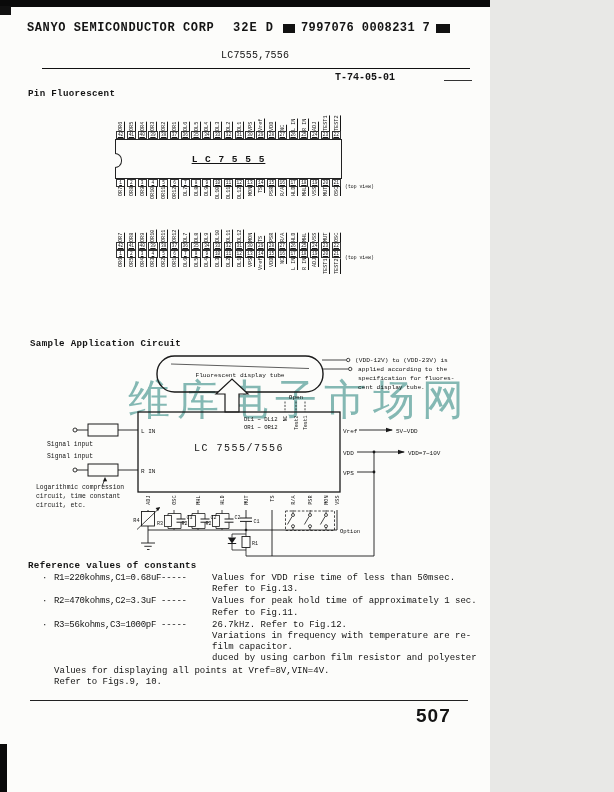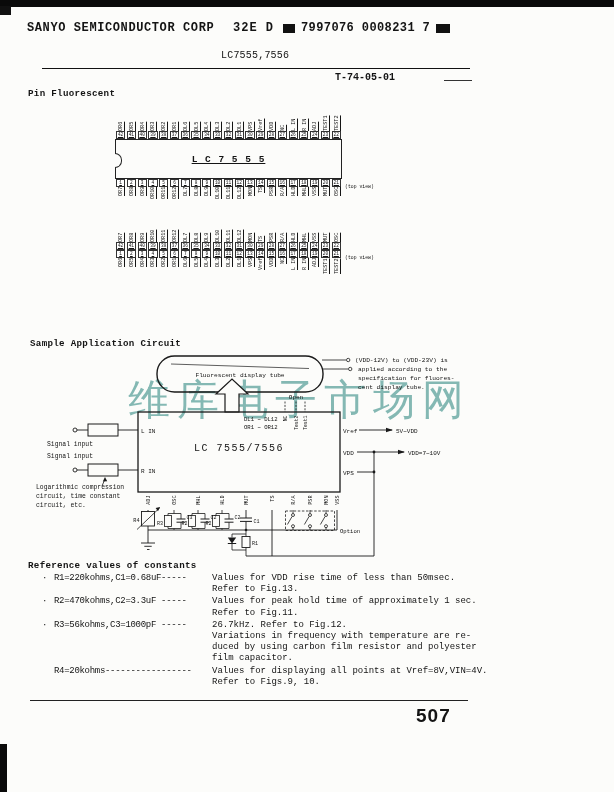--- a/index.html
+++ b/index.html
@@ -1,16 +1,16 @@
 <!DOCTYPE html>
 <html><head>
 <meta charset="utf-8">
 <style>
   html,body{margin:0;padding:0;background:#e8e8e6;}
-  #page{position:relative;width:614px;height:792px;background:#fcfcfa;overflow:hidden;
+  #page{position:relative;width:490px;height:792px;background:#fcfcfa;overflow:hidden;
         font-family:"Liberation Mono","DejaVu Sans Mono",monospace;color:#141414;}
   .abs{position:absolute;}
   
   .topbar{left:0;top:0;width:614px;height:7px;background:#0a0a0a;}
   .corner-mark{left:0;top:6px;width:11px;height:9px;background:#111;}
   .bottombar{left:0;top:744px;width:7px;height:48px;background:#0a0a0a;}
   
   .h-company{left:27px;top:21px;font-size:12px;font-weight:bold;letter-spacing:.6px;}
   .h-code{left:233px;top:21px;font-size:12px;font-weight:bold;letter-spacing:1px;}
   .sq1{left:283px;top:24px;width:12px;height:9px;background:#111;}
@@ -416,27 +416,26 @@
           <div>Values for peak hold time of approximately 1 sec.</div>
           <div>Refer to Fig.11.</div>
         </div>
       </div>
       <div class="ref-row">
         <span class="ref-bullet">·</span>
         <span class="ref-label">R3=56kohms,C3=1000pF -----</span>
         <div class="ref-desc">
           <div>26.7kHz.  Refer to Fig.12.</div>
           <div>Variations in frequency with temperature are re-</div>
+          <div>film capacitor.</div>
           <div>duced by using carbon film resistor and polyester</div>
-          <div>film capacitor.</div>
         </div>
       </div>
       <div class="ref-row">
         <span class="ref-bullet"></span>
-        <span class="ref-label">R4=20kohms-----------------</span>
         <div class="ref-desc">
           <div>Values for displaying all points at Vref=8V,VIN=4V.</div>
           <div>Refer to Figs.9, 10.</div>
         </div>
       </div>
     </div>
 
   <div class="abs rule2"></div>
   <div class="abs pageno">507</div>
 

